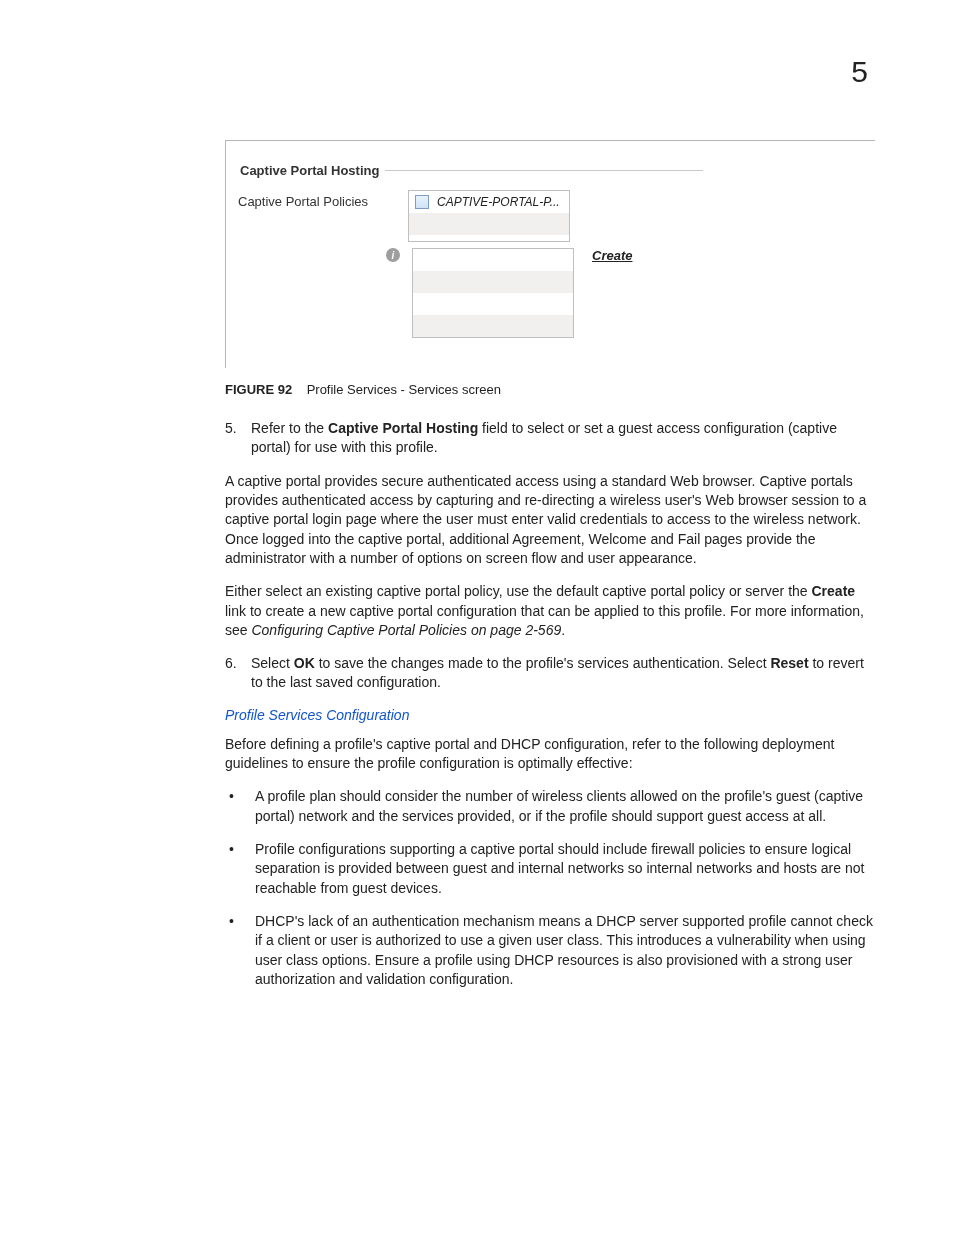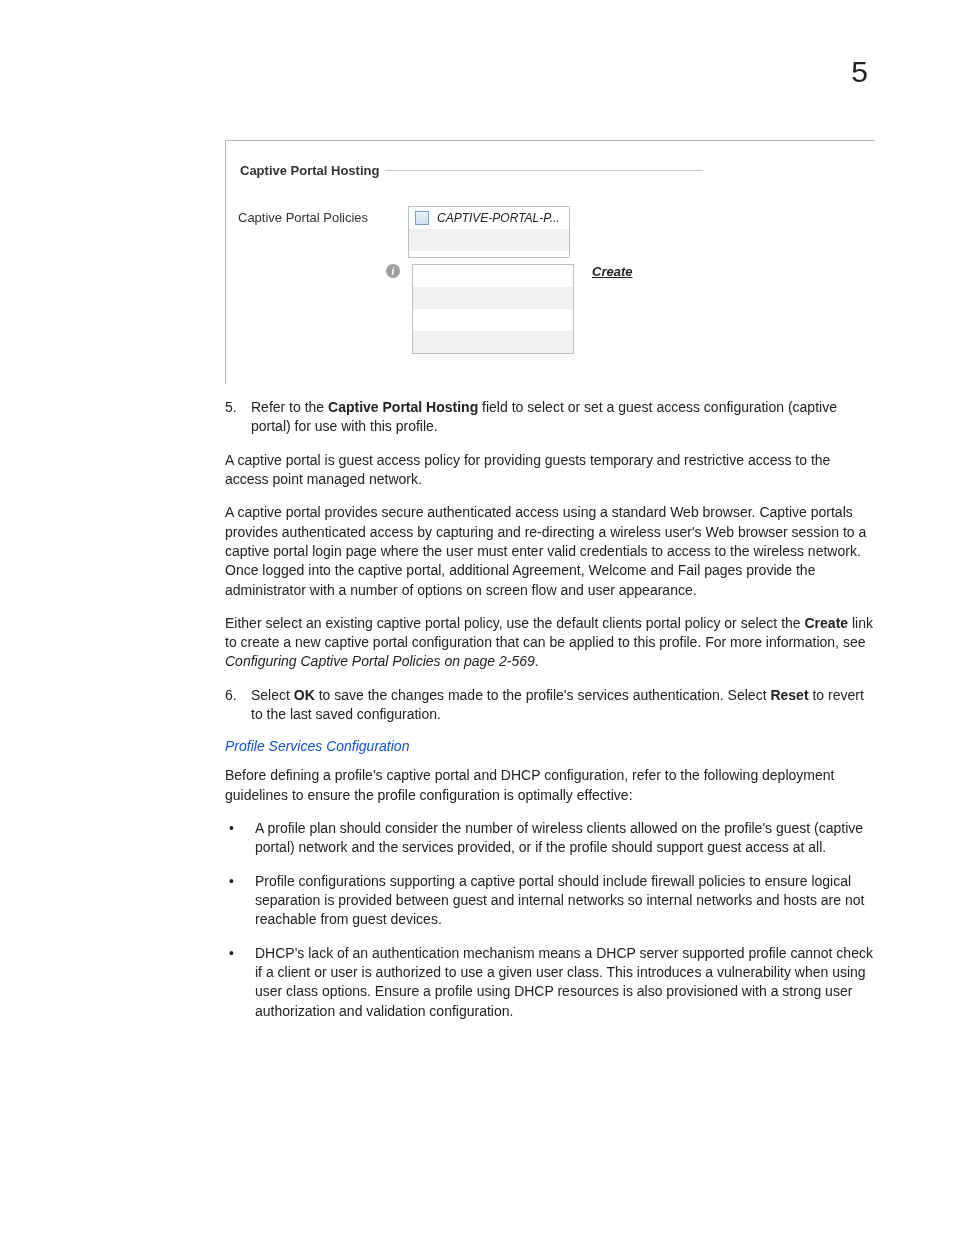--- a/index.html
+++ b/index.html
@@ -46,21 +46,21 @@
   }
   fieldset.cph legend {
     font-weight: bold;
     font-size: 13px;
     color: #333;
     padding-right: 6px;
   }
   .cph-row {
     display: flex;
     align-items: flex-start;
-    margin-top: 20px;
+    margin-top: 4px;
   }
   .cph-label {
     width: 170px;
     font-size: 13px;
     color: #333;
     padding-top: 4px;
   }
   .cph-list {
     width: 160px;
     border: 1px solid #bfbfbf;
@@ -194,35 +194,38 @@
                   <div class="row alt"></div>
                 </div>
                 <span class="create-link" style="margin-top:0">Create</span>
               </div>
             </div>
           </div>
         </div>
       </fieldset>
     </div>
 
+    <div class="fig-caption">
+      <b>FIGURE 92</b>
+      &nbsp;&nbsp;&nbsp;<span>Profile Services - Services screen</span>
+    </div>
 
     <ol class="steps">
       <li>
         <span class="num">5.</span>
         <span>
           <span>Refer to the </span><span class="bold">Captive Portal Hosting</span><span> field to select or set a guest access configuration (captive portal) for use with this profile.</span>
         </span>
       </li>
     </ol>
 
-    <p class="body">A captive portal is guest access policy for providing guests temporary and restrictive access to the access point managed network.</p>
     <p class="body">A captive portal provides secure authenticated access using a standard Web browser. Captive portals provides authenticated access by capturing and re-directing a wireless user's Web browser session to a captive portal login page where the user must enter valid credentials to access to the wireless network. Once logged into the captive portal, additional Agreement, Welcome and Fail pages provide the administrator with a number of options on screen flow and user appearance.</p>
 
     <p class="body">
-      <span>Either select an existing captive portal policy, use the default clients portal policy or select the </span><span class="bold">Create</span><span> link to create a new captive portal configuration that can be applied to this profile. For more information, see </span><span class="italic">Configuring Captive Portal Policies on page 2-569</span><span>.</span>
+      <span>Either select an existing captive portal policy, use the default captive portal policy or server the </span><span class="bold">Create</span><span> link to create a new captive portal configuration that can be applied to this profile. For more information, see </span><span class="italic">Configuring Captive Portal Policies on page 2-569</span><span>.</span>
     </p>
 
     <ol class="steps">
       <li>
         <span class="num">6.</span>
         <span>
           <span>Select </span><span class="bold">OK</span><span> to save the changes made to the profile's services authentication. Select </span><span class="bold">Reset</span><span> to revert to the last saved configuration.</span>
         </span>
       </li>
     </ol>

